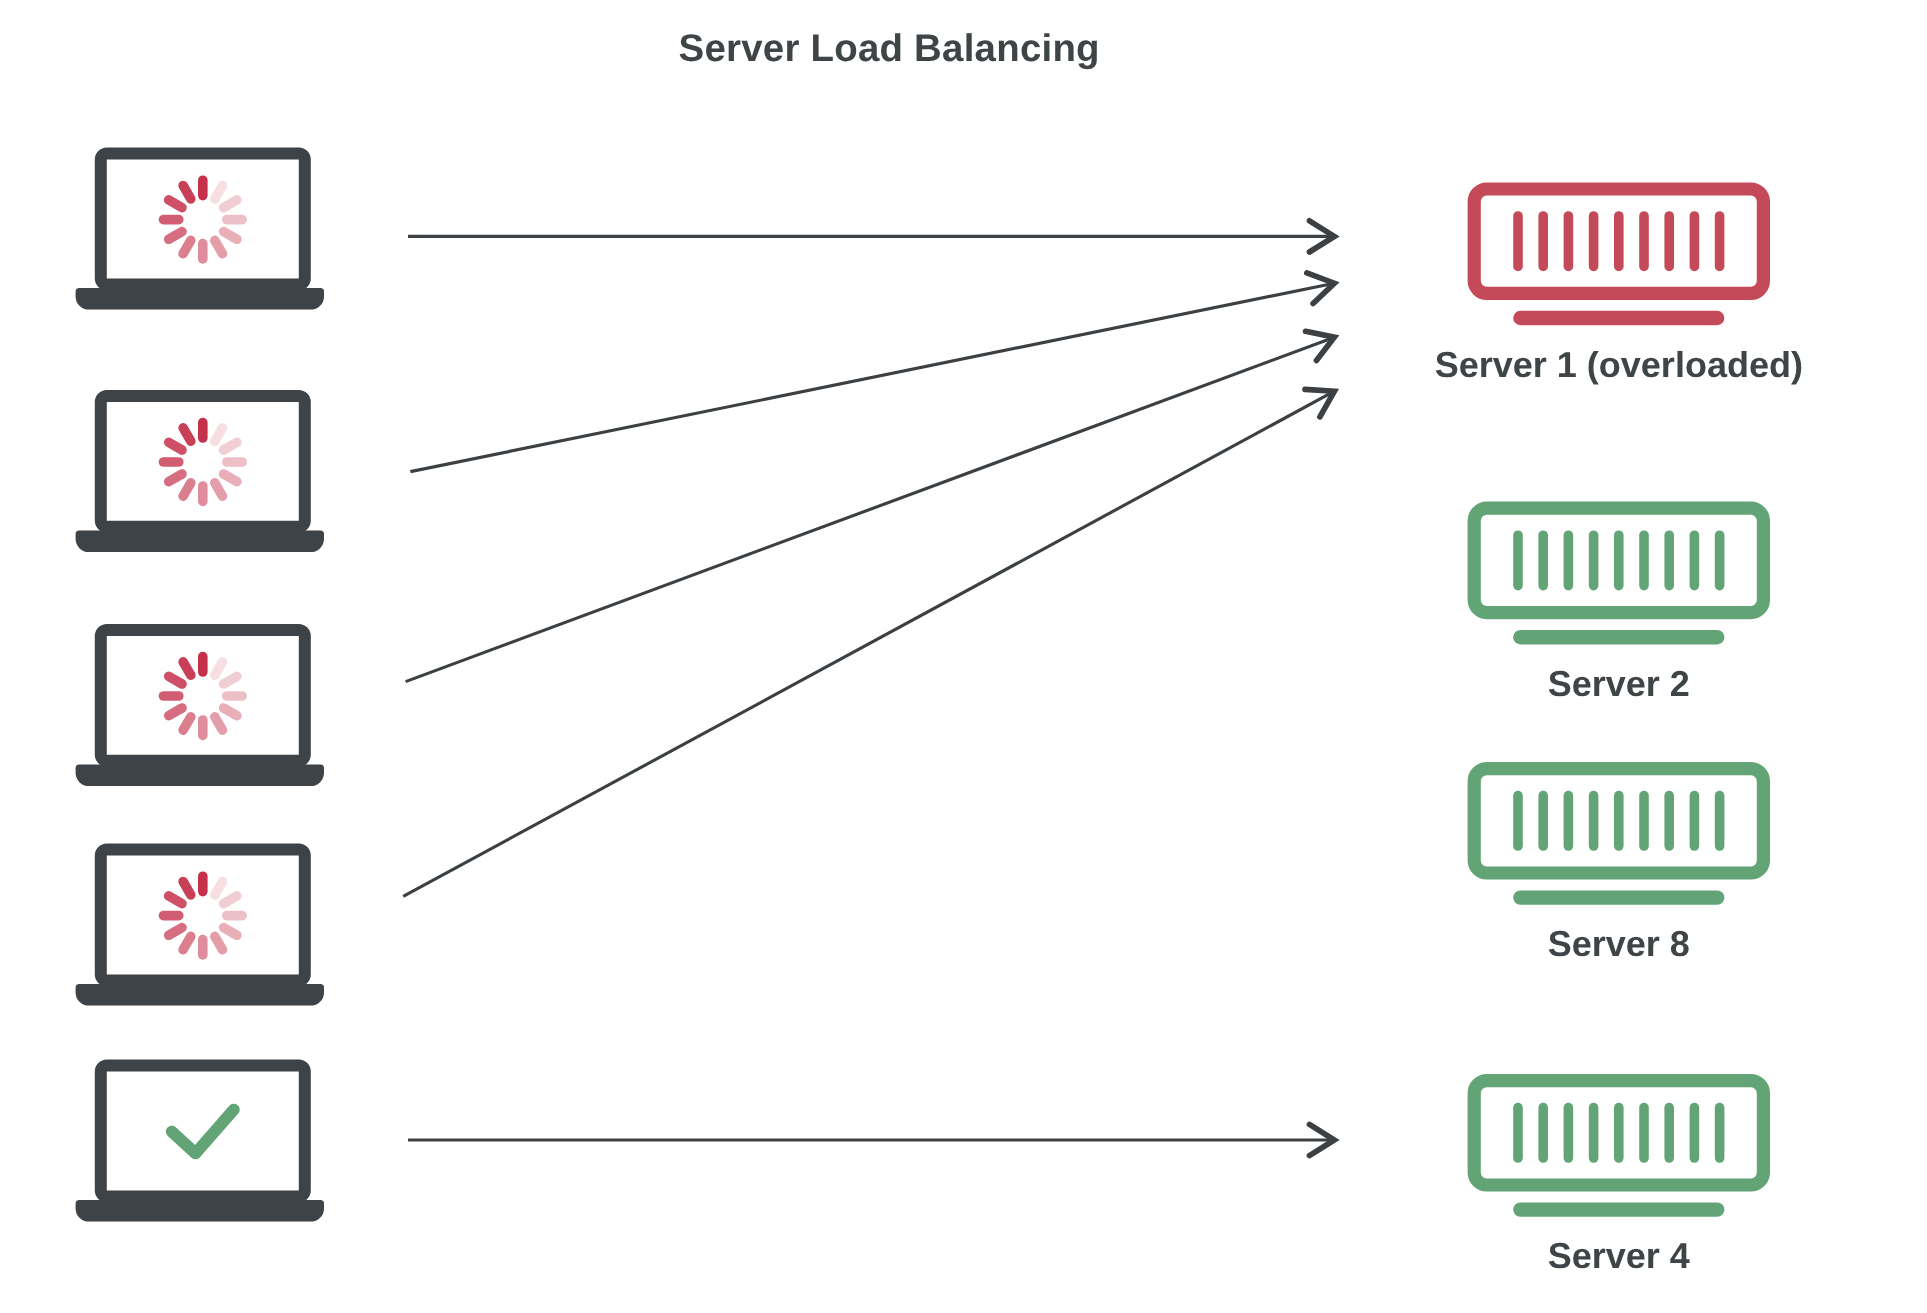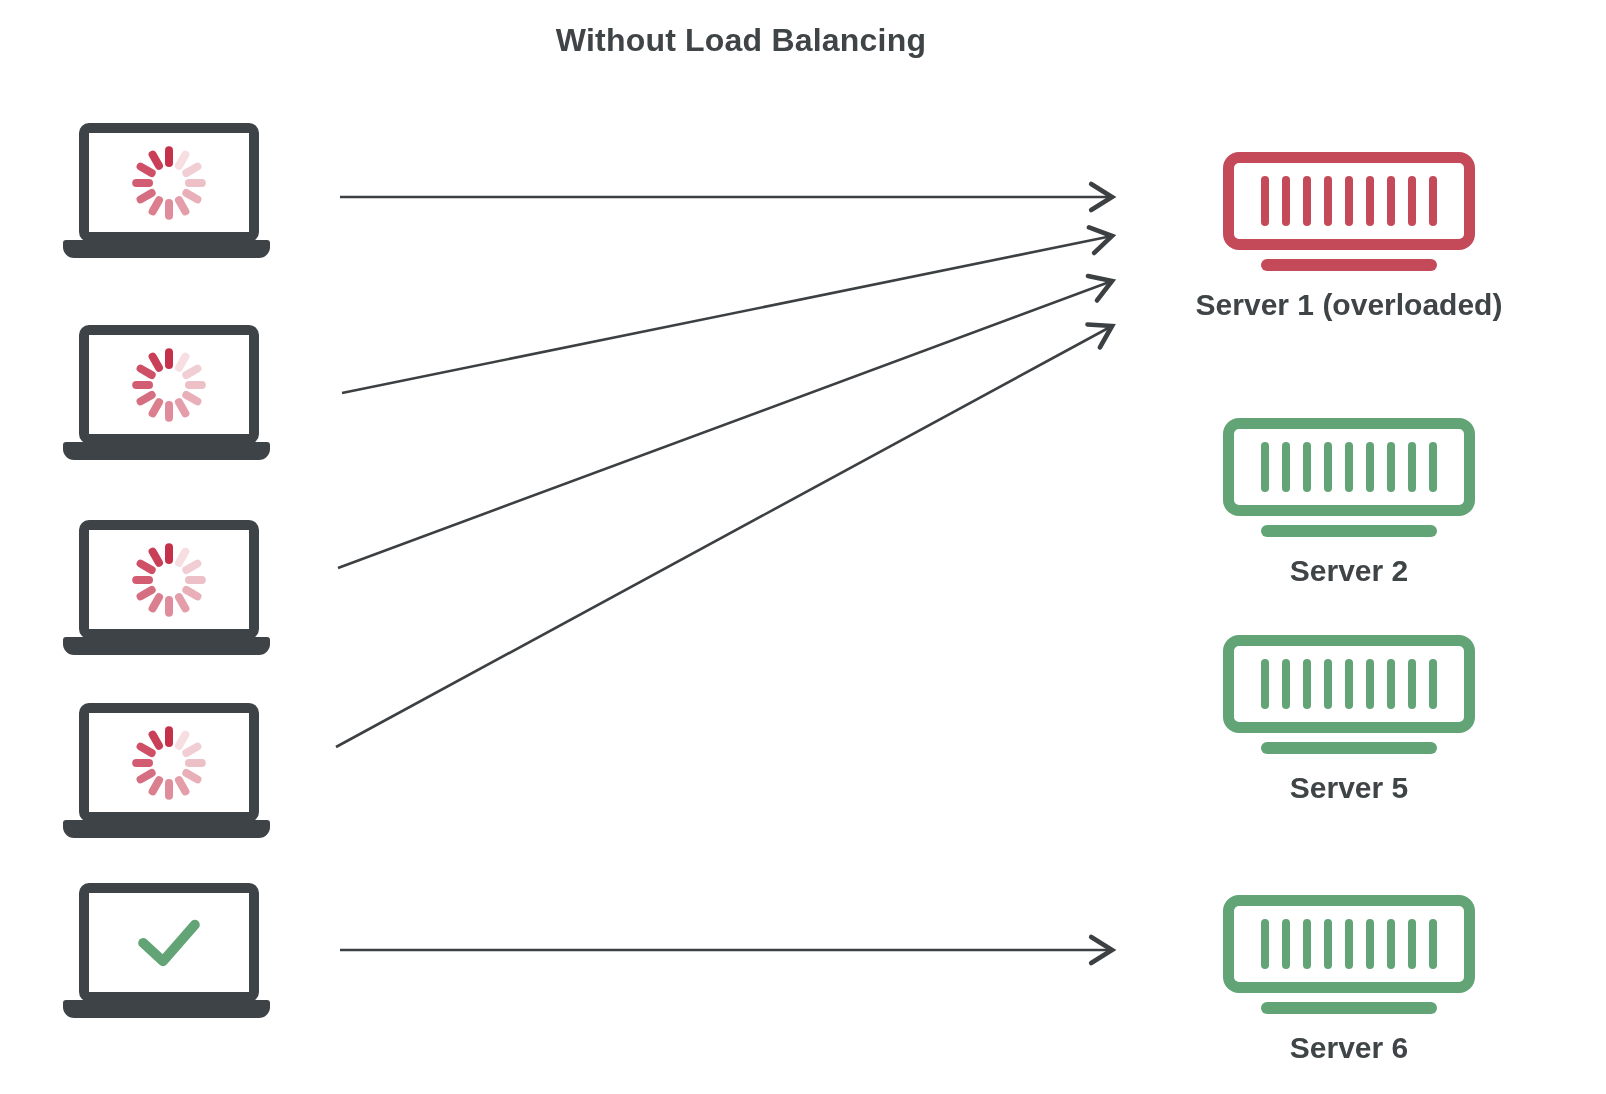--- a/index.html
+++ b/index.html
@@ -42,21 +42,21 @@
   .server-base{width:176px;height:12px;border-radius:6px;margin-top:9px;}
   .server-label{
     margin-top:17px;font-size:30px;font-weight:700;color:#3f4447;
     white-space:nowrap;text-align:center;
   }
 </style>
 </head>
 <body>
 
 <div class="canvas">
-  <div class="title">Without Load Balancing</div>
+  <div class="title">Server Load Balancing</div>
   <svg class="arrows" viewBox="0 0 1606 1094">
       <defs>
         <marker id="arrowhead" viewBox="-10 -7 13 14" markerWidth="13" markerHeight="14" refX="0" refY="0" orient="auto" markerUnits="strokeWidth" overflow="visible">
           <path d="M-8,-5 L0,0 L-8,5" fill="none" stroke="#3c4043" stroke-width="1.8" stroke-linecap="round"></path>
         </marker>
       </defs>
       <line x1="340" y1="197" x2="1112" y2="197" stroke="#3c4043" stroke-width="2.6" marker-end="url(#arrowhead)"></line>
       <line x1="342" y1="393" x2="1112" y2="236" stroke="#3c4043" stroke-width="2.6" marker-end="url(#arrowhead)"></line>
       <line x1="338" y1="568" x2="1112" y2="281" stroke="#3c4043" stroke-width="2.6" marker-end="url(#arrowhead)"></line>
       <line x1="336" y1="747" x2="1112" y2="326" stroke="#3c4043" stroke-width="2.6" marker-end="url(#arrowhead)"></line>
@@ -185,31 +185,31 @@
           <span class="tick" style="background: rgb(98, 164, 118);"></span>
           <span class="tick" style="background: rgb(98, 164, 118);"></span>
           <span class="tick" style="background: rgb(98, 164, 118);"></span>
           <span class="tick" style="background: rgb(98, 164, 118);"></span>
           <span class="tick" style="background: rgb(98, 164, 118);"></span>
           <span class="tick" style="background: rgb(98, 164, 118);"></span>
           <span class="tick" style="background: rgb(98, 164, 118);"></span>
           <span class="tick" style="background: rgb(98, 164, 118);"></span>
         </div>
         <div class="server-base" style="background: rgb(98, 164, 118);"></div>
-        <div class="server-label">Server 5</div>
+        <div class="server-label">Server 8</div>
       </div>
       <div class="server" style="top: 895px;">
         <div class="server-box" style="border-color: rgb(98, 164, 118);">
           <span class="tick" style="background: rgb(98, 164, 118);"></span>
           <span class="tick" style="background: rgb(98, 164, 118);"></span>
           <span class="tick" style="background: rgb(98, 164, 118);"></span>
           <span class="tick" style="background: rgb(98, 164, 118);"></span>
           <span class="tick" style="background: rgb(98, 164, 118);"></span>
           <span class="tick" style="background: rgb(98, 164, 118);"></span>
           <span class="tick" style="background: rgb(98, 164, 118);"></span>
           <span class="tick" style="background: rgb(98, 164, 118);"></span>
           <span class="tick" style="background: rgb(98, 164, 118);"></span>
         </div>
         <div class="server-base" style="background: rgb(98, 164, 118);"></div>
-        <div class="server-label">Server 6</div>
+        <div class="server-label">Server 4</div>
       </div>
     </div>
 </div>
 
 </body></html>

